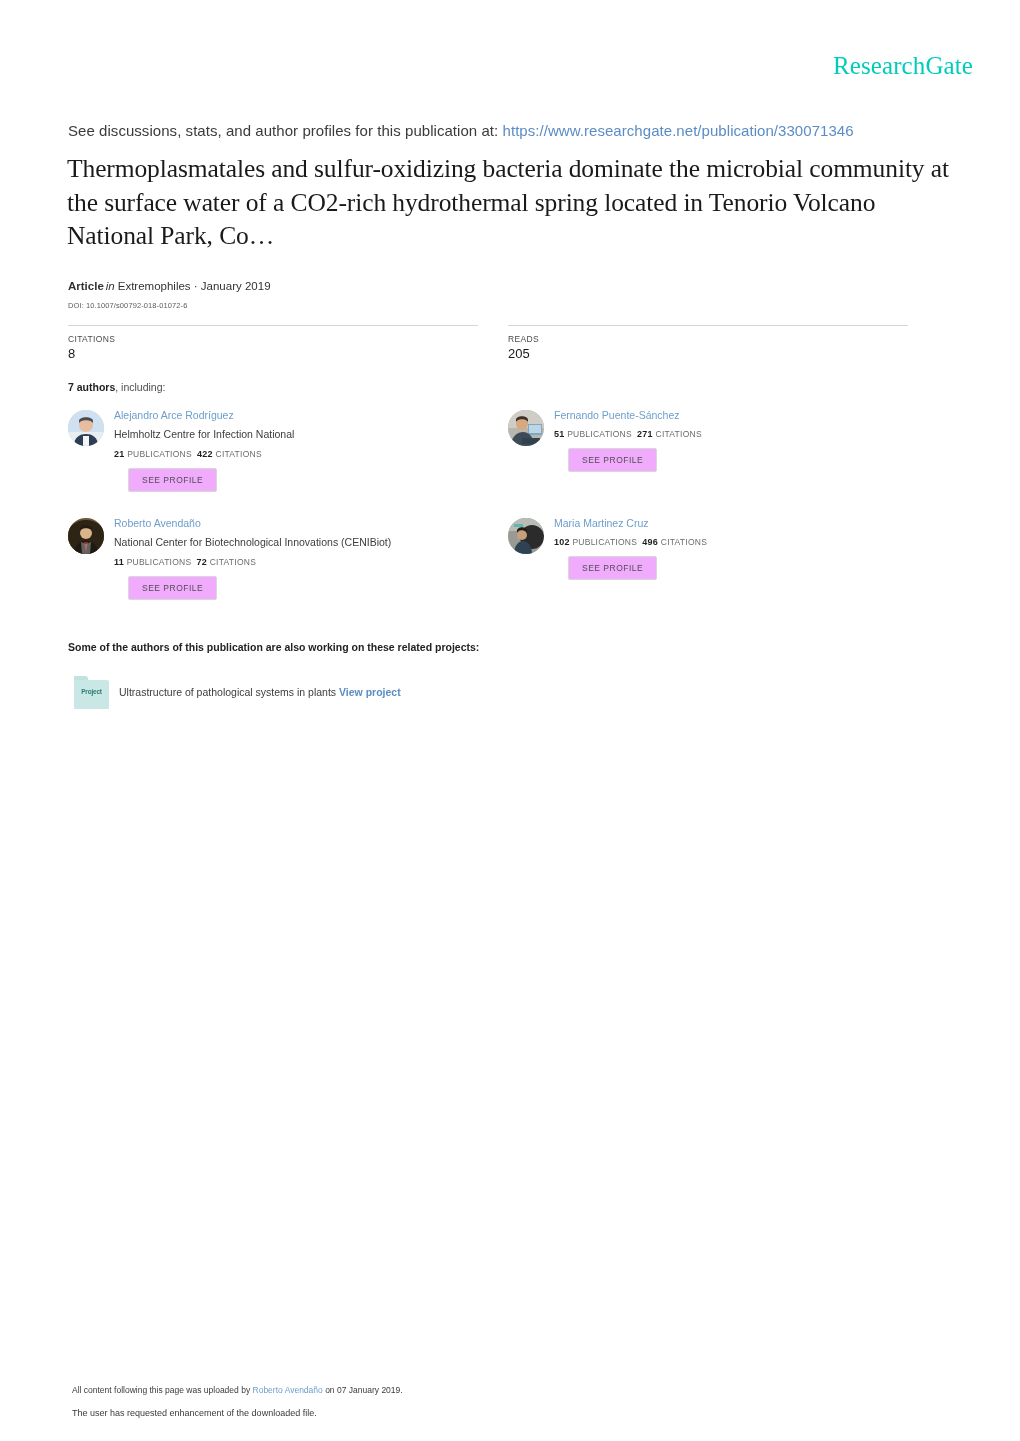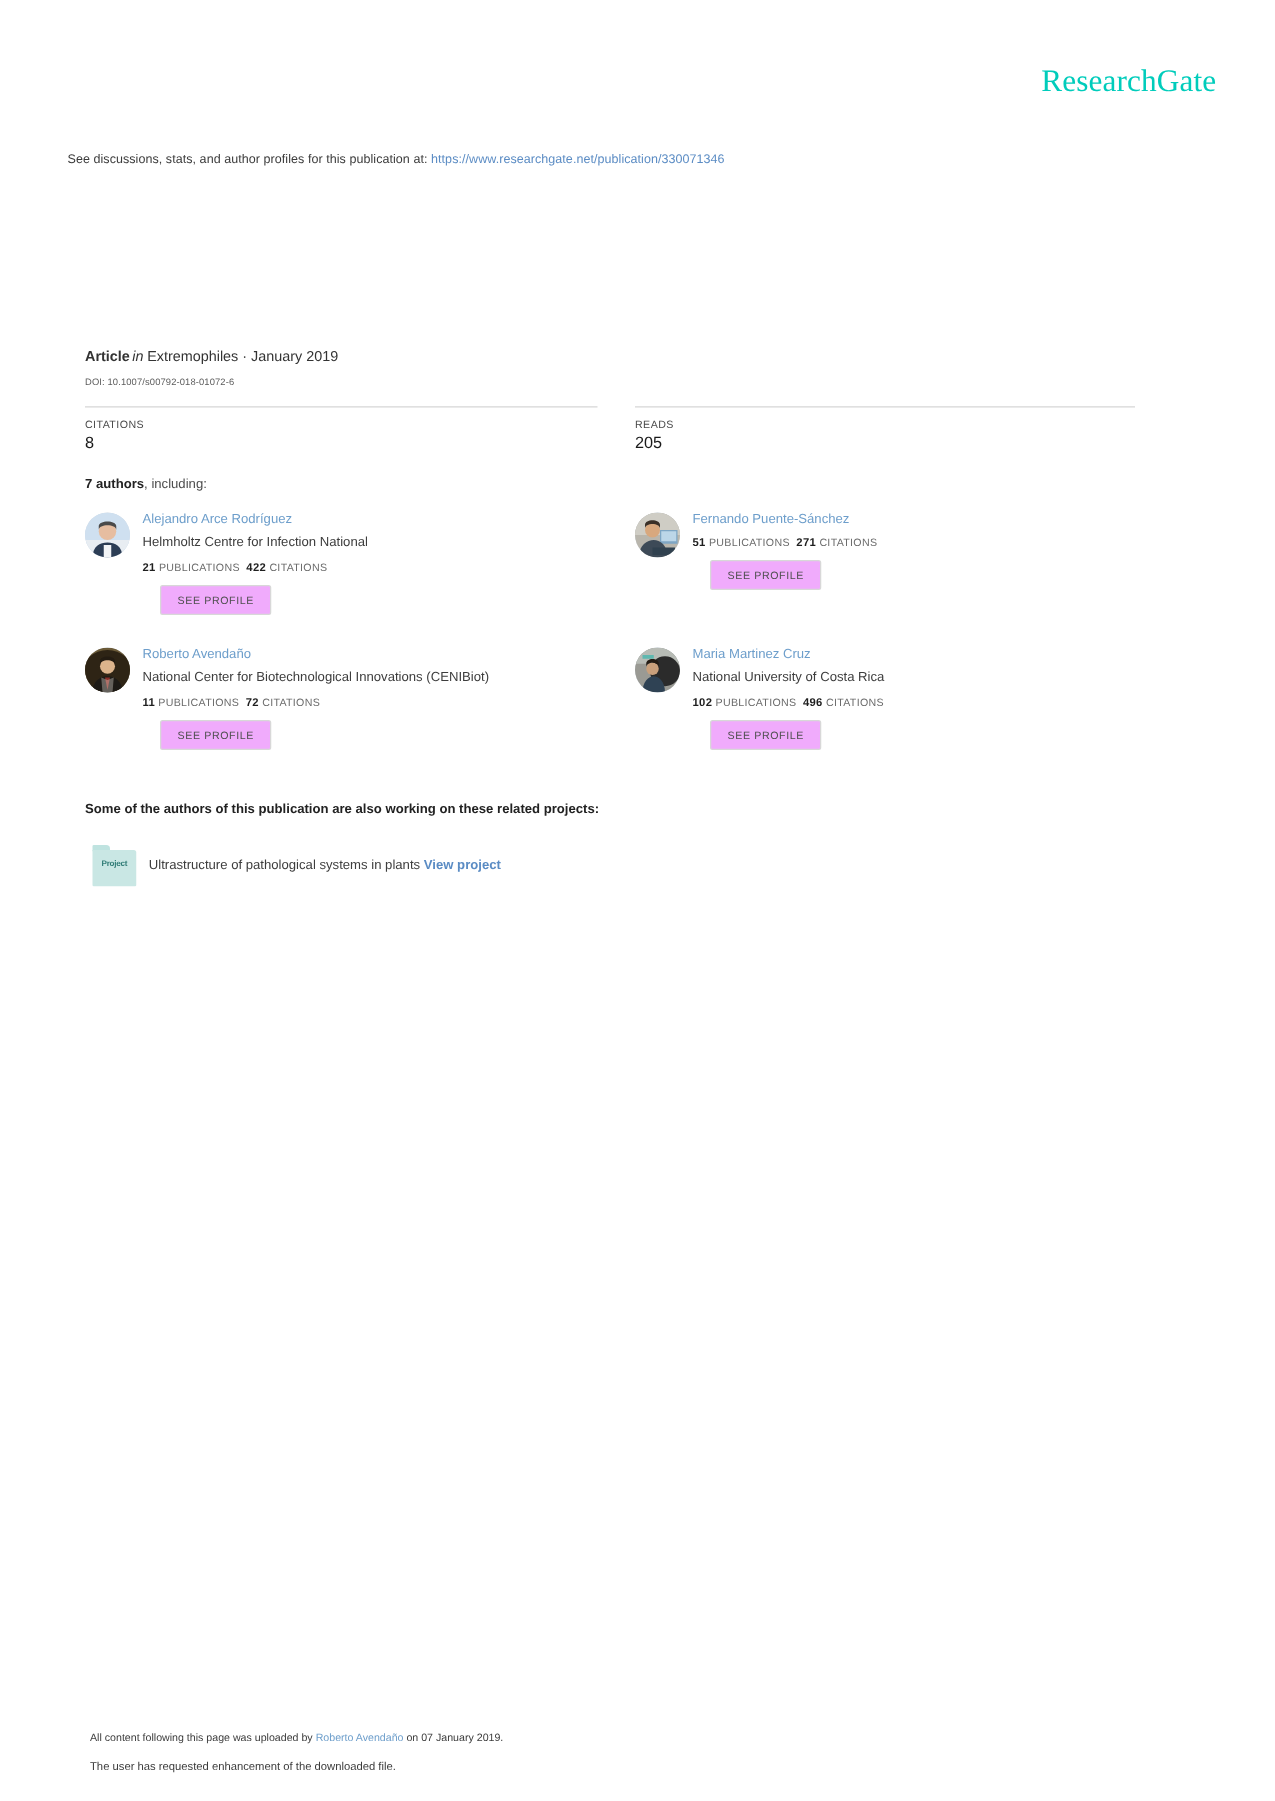--- a/index.html
+++ b/index.html
@@ -27,22 +27,22 @@
     font-size: 25px;
     letter-spacing: 0.1px;
     color: #00ccbb;
     white-space: nowrap;
   }
 
   
   .intro-line {
     position: absolute;
     top: 122px;
-    left: 54px;
-    font-size: 10px;
+    left: 68px;
+    font-size: 15px;
     color: #3b3b3b;
     letter-spacing: 0.05px;
     white-space: nowrap;
   }
   .intro-line .intro-link {
     color: #5b8cc4;
     text-decoration: none;
   }
 
   
@@ -262,20 +262,21 @@
 <body>
 
 <div class="page">
 
   <div class="rg-logo">ResearchGate</div>
 
   <div class="intro-line">
     <span>See discussions, stats, and author profiles for this publication at: </span><a class="intro-link" href="#">https://www.researchgate.net/publication/330071346</a>
   </div>
 
+  <h1 class="title">Thermoplasmatales and sulfur-oxidizing bacteria dominate the microbial community at the surface water of a CO2-rich hydrothermal spring located in Tenorio Volcano National Park, Co…</h1>
 
   <div class="pub-meta">
     <span class="pm-article">Article</span><span class="pm-in">in</span><span>Extremophiles · January 2019</span>
   </div>
   <div class="doi">DOI: 10.1007/s00792-018-01072-6</div>
 
   <div class="stats-rule left"></div>
   <div class="stats-rule right"></div>
 
   <div class="stat-label stat-left">CITATIONS</div>
@@ -365,21 +366,20 @@
         <rect x="0" y="0" width="36" height="13" fill="#b8bcb6"></rect>
         <circle cx="24" cy="19" r="12" fill="#2b2b2b"></circle>
         <rect x="6" y="6" width="9" height="3" fill="#5fb8b0"></rect>
         <path d="M6 36 C6 27 11 23 15 23 C19 23 24 27 24 36 Z" fill="#2f4254"></path>
         <circle cx="14" cy="17" r="5" fill="#c9a07c"></circle>
         <path d="M9 16 C9 11 19 11 19 16 L19 13 C19 8 9 8 9 13 Z" fill="#241c15"></path>
       </svg>
     </div>
     <div class="author-body">
       <div class="author-name">Maria Martinez Cruz</div>
-      <div class="author-affil">National University of Costa Rica</div>
       <div class="author-stats">
         <b>102</b>
         <span>PUBLICATIONS</span>&nbsp;&nbsp;<b>496</b>
         <span>CITATIONS</span>
       </div>
       <button class="see-profile">SEE PROFILE</button>
     </div>
   </div>
 
   <div class="projects-head">Some of the authors of this publication are also working on these related projects:</div>

